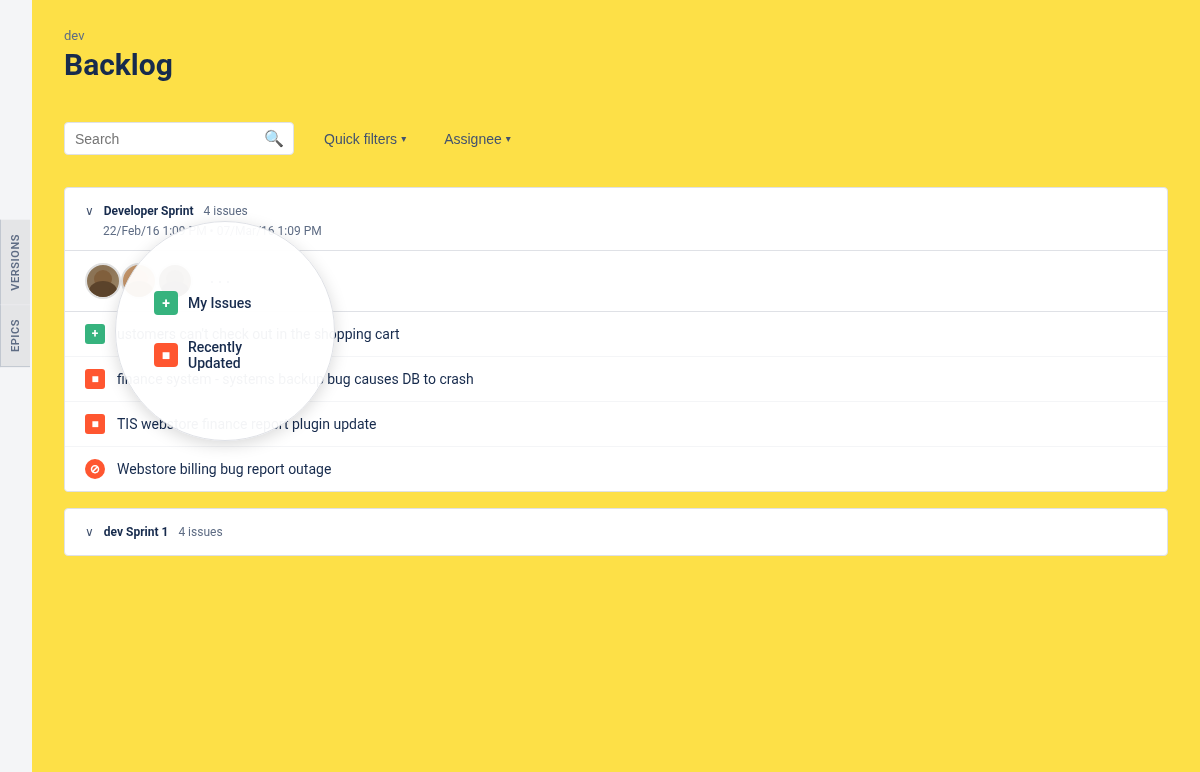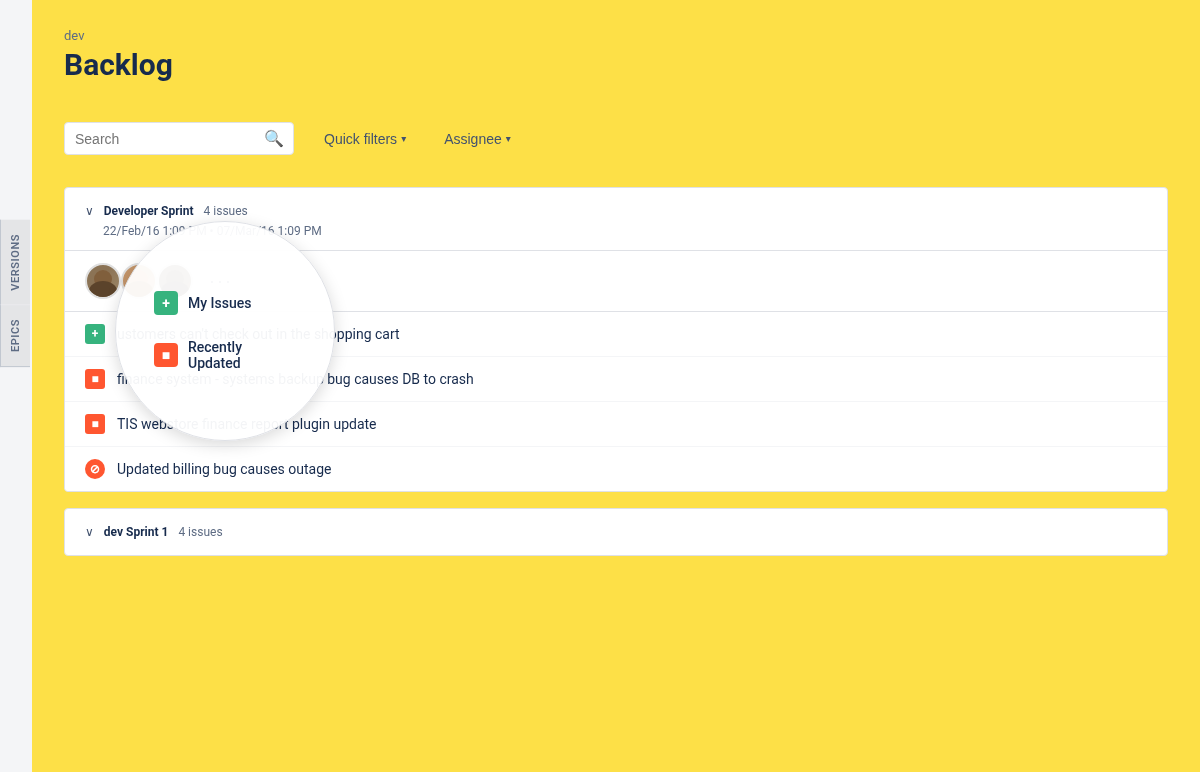--- a/index.html
+++ b/index.html
@@ -420,21 +420,21 @@
       <div class="issue-row">
         <div class="issue-icon bug-red">■</div>
         <span class="issue-title">finance system - systems backup bug causes DB to crash</span>
       </div>
       <div class="issue-row">
         <div class="issue-icon bug-red">■</div>
         <span class="issue-title">TIS webstore finance report plugin update</span>
       </div>
       <div class="issue-row">
         <div class="issue-icon blocked">⊘</div>
-        <span class="issue-title">Updated billing bug causes outage</span>
+        <span class="issue-title">Webstore billing bug report outage</span>
       </div>
     </div>
 
     <div class="sprint2-section">
       <div class="sprint2-header">
         <div class="sprint2-title-row">
           <span class="sprint-toggle">∨</span>
           <span class="sprint-name">dev Sprint 1</span>
           <span class="sprint-count">4 issues</span>
         </div>

